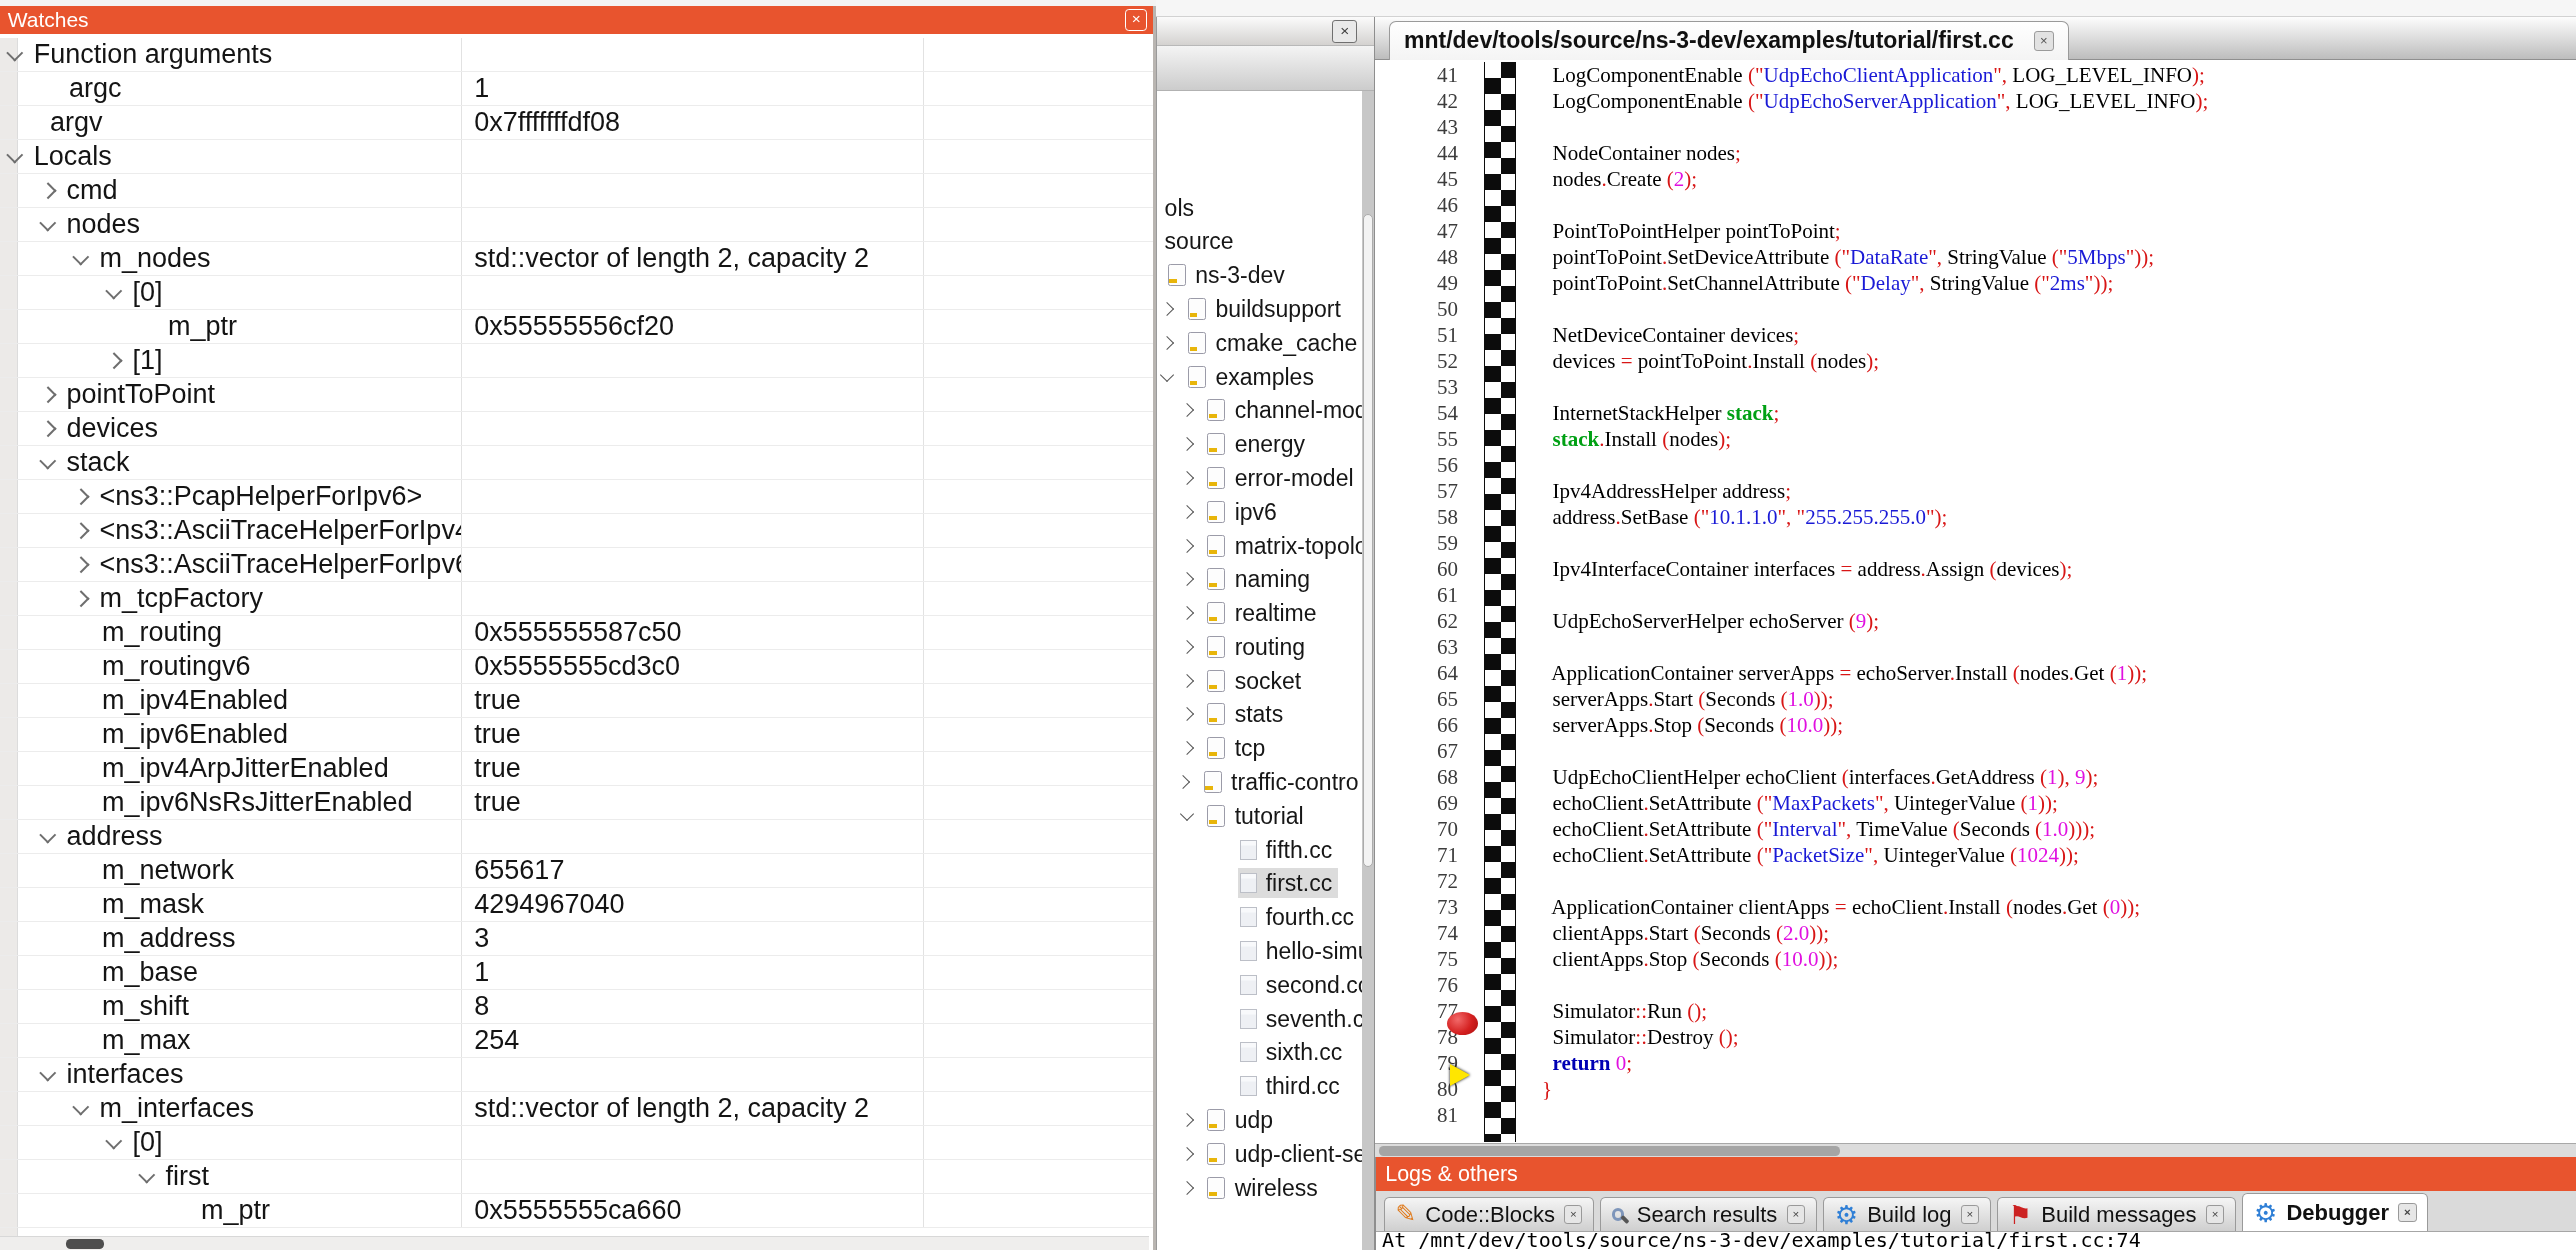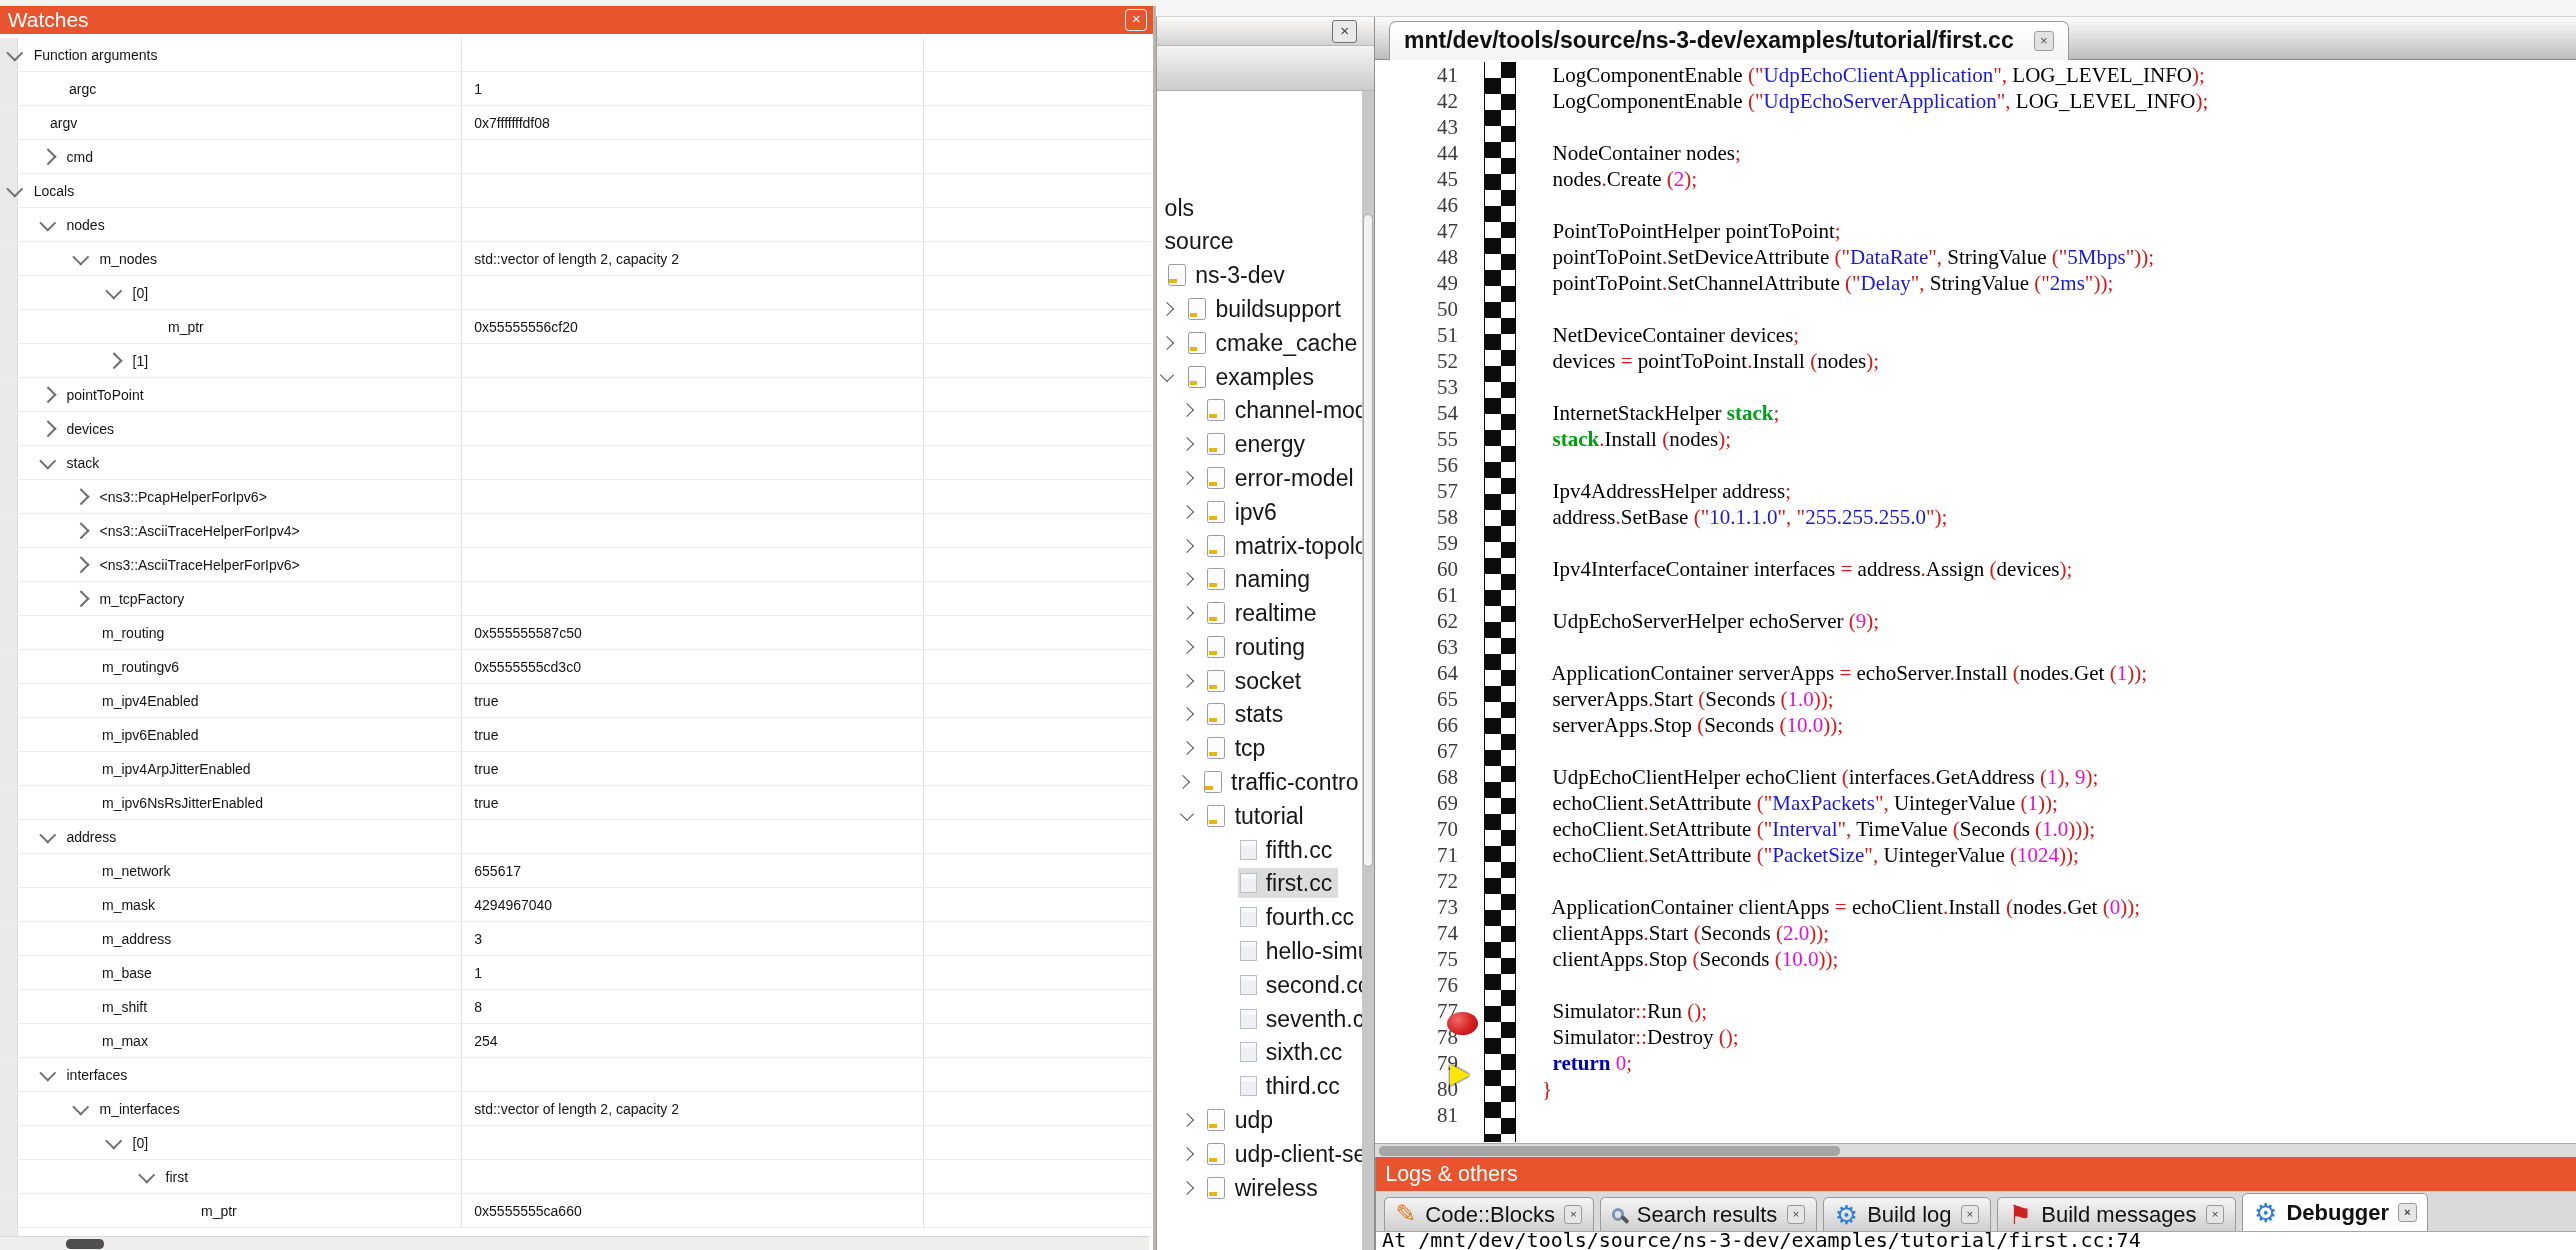--- a/index.html
+++ b/index.html
@@ -8,21 +8,21 @@
 
   
   #topstrip { position:absolute; left:1156px; top:0; width:1420px; height:17px; background:#f6f6f6; border-bottom:0.8px solid #d2d2d2; }
 
   
   #watches { position:absolute; left:0; top:6.1px; width:1156px; height:1244px; background:#fff; border-right:3.8px solid #b9b5b1; }
   #watches-title { position:relative; height:28px; line-height:28px; background:#e8542e; color:#fff; font-size:21px; padding-left:7.7px; }
   #watches-close { position:absolute; right:6.1px; top:3.1px; width:21.5px; height:21.5px; border:1.5px solid #fff; border-radius:3.8px; color:#fff; font-size:15.4px; line-height:18.4px; text-align:center; background:#e8542e; cursor:default; }
   #watches-body { position:absolute; top:32px; left:0; right:0; bottom:14px; overflow:hidden; }
   #watches-gutter { position:absolute; left:0; top:0; bottom:0; width:18.4px; background:#eceae8; border-right:0.8px solid #dcdcdc; }
-  .wrow { display:flex; height:34px; border-bottom:0.8px solid #ececec; font-size:14px; color:#141414; align-items:center; position:relative; background:transparent; }
+  .wrow { display:flex; height:34px; border-bottom:0.8px solid #ececec; font-size:27px; color:#141414; align-items:center; position:relative; background:transparent; }
   .wname { width:462px; flex:none; height:100%; display:flex; align-items:center; border-right:0.8px solid #e2e2e2; overflow:hidden; white-space:nowrap; }
   .wval  { width:462px; flex:none; height:100%; display:flex; align-items:center; padding-left:12.3px; border-right:0.8px solid #e2e2e2; overflow:hidden; white-space:nowrap; }
   .wrest { flex:1; height:100%; }
   .chev { display:inline-block; width:11.5px; height:11.5px; border-right:2.3px solid #6e6e6e; border-bottom:2.3px solid #6e6e6e; transform:rotate(45deg); margin:-4.6px 13px 0 0; flex:none; }
   .chev.r { transform:rotate(-45deg); margin:0 13px 0 0; }
   .chevspc { display:inline-block; width:27px; flex:none; }
 
   #watches-hscroll { position:absolute; left:0; right:3.8px; bottom:0; height:14px; background:#efeeed; border-top:0.8px solid #d8d8d8; }
   #watches-hthumb { position:absolute; left:66px; top:2.3px; width:38px; height:9.2px; background:#4e4e4e; border-radius:4.6px; }
 
@@ -117,31 +117,31 @@
           </div>
           <div class="wrow">
             <div class="wname" style="padding-left: 23px; text-align: right;">
               <span class="chevspc"></span>
               <span>argv</span>
             </div>
             <div class="wval">0x7fffffffdf08</div>
             <div class="wrest"></div>
           </div>
           <div class="wrow">
+            <div class="wname" style="padding-left: 9.2px;">
+              <span class="chev"></span>
+              <span>Locals</span>
+            </div>
+            <div class="wval"></div>
+            <div class="wrest"></div>
+          </div>
+          <div class="wrow">
             <div class="wname" style="padding-left: 42px;">
               <span class="chev r"></span>
               <span>cmd</span>
-            </div>
-            <div class="wval"></div>
-            <div class="wrest"></div>
-          </div>
-          <div class="wrow">
-            <div class="wname" style="padding-left: 9.2px;">
-              <span class="chev"></span>
-              <span>Locals</span>
             </div>
             <div class="wval"></div>
             <div class="wrest"></div>
           </div>
           <div class="wrow">
             <div class="wname" style="padding-left: 42px;">
               <span class="chev"></span>
               <span>nodes</span>
             </div>
             <div class="wval"></div>

